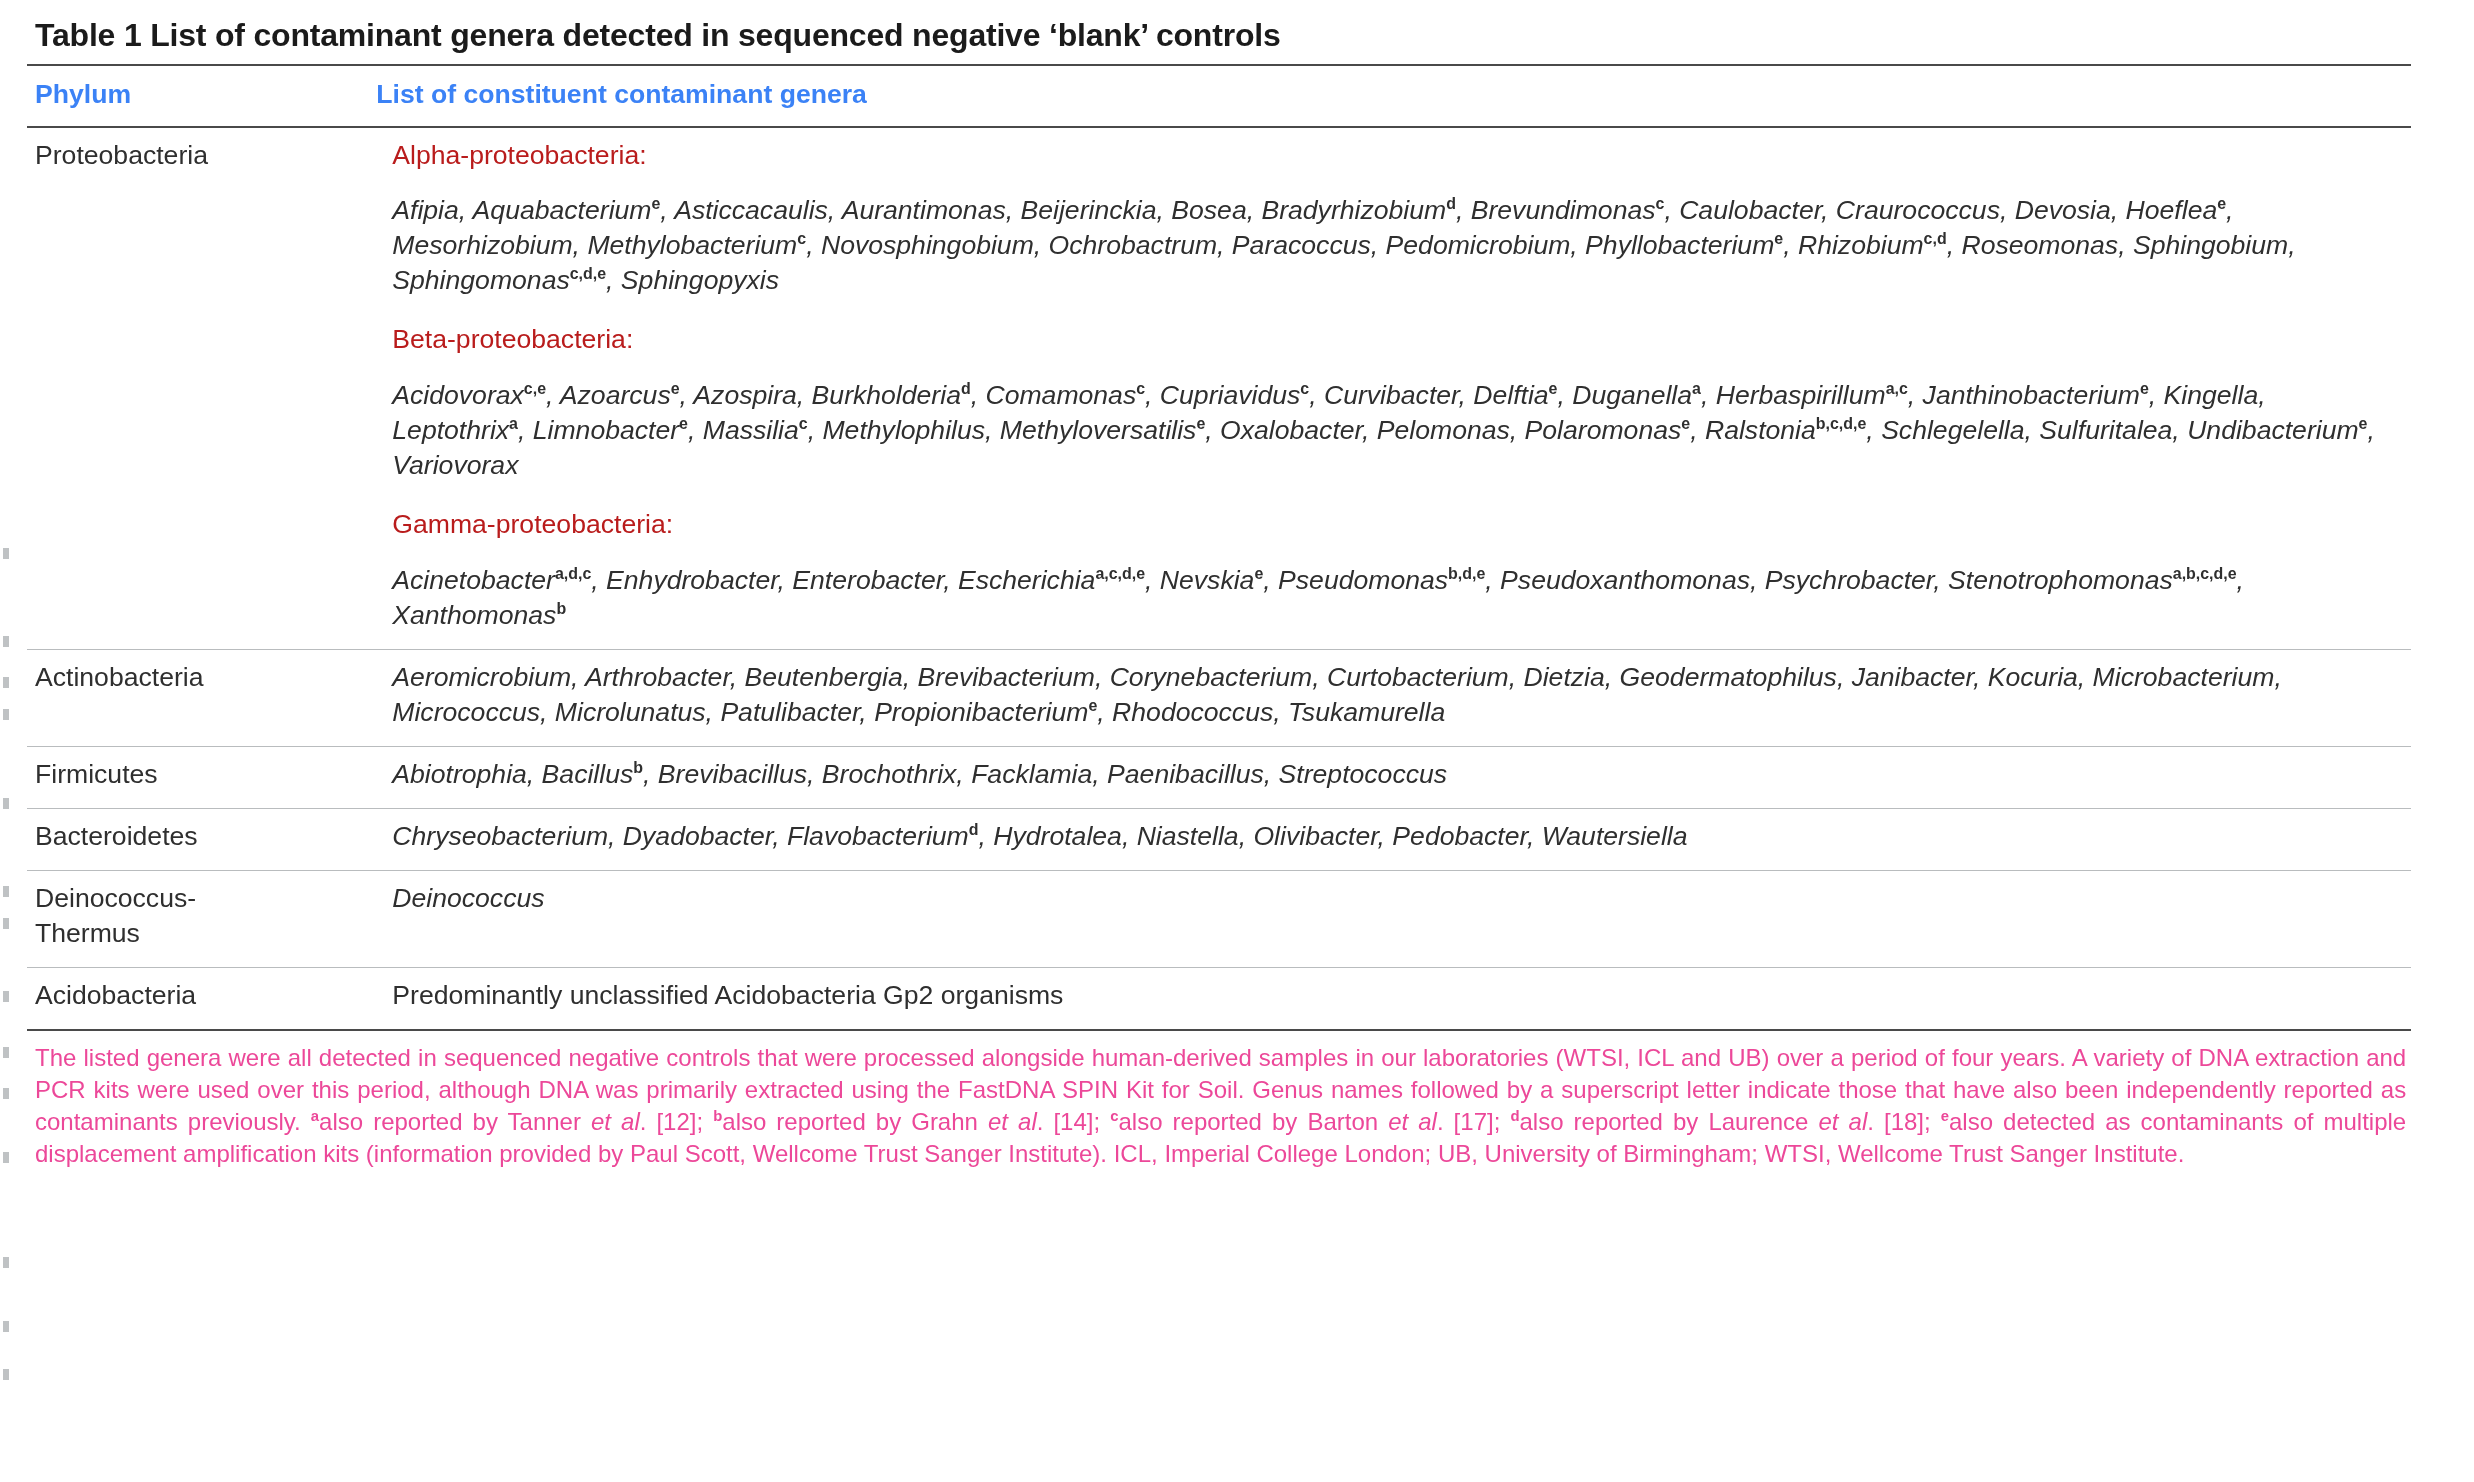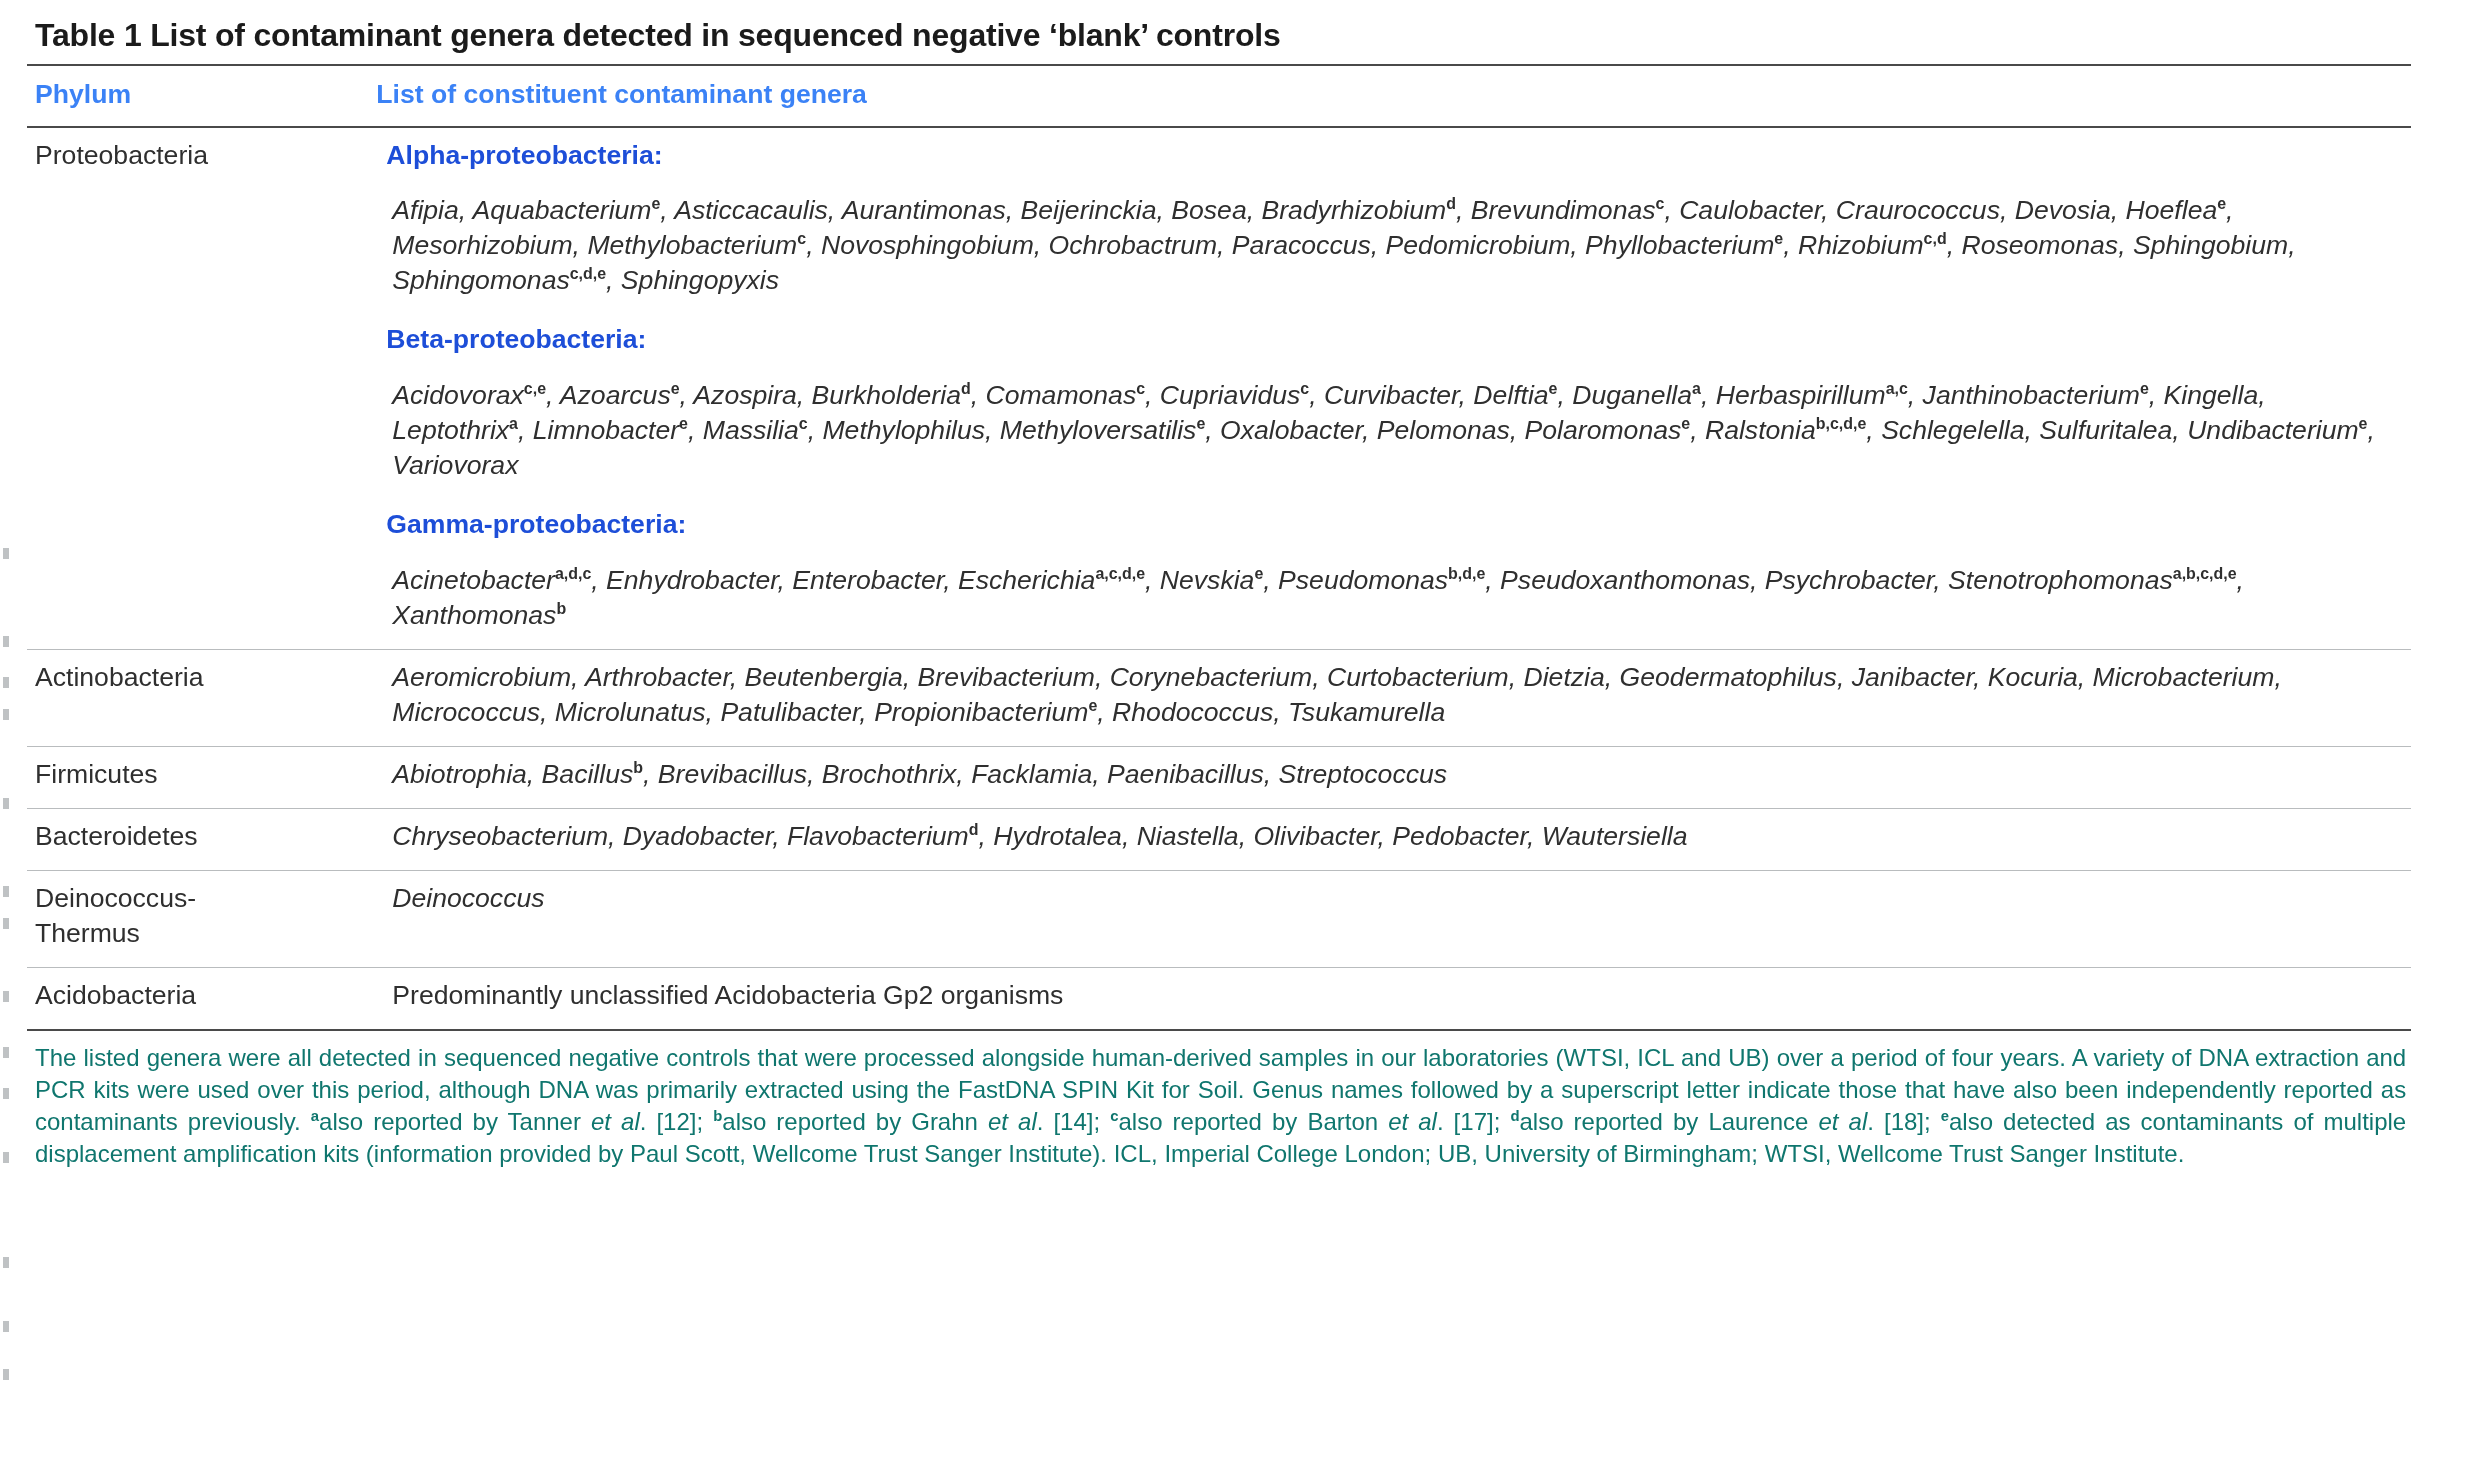--- a/index.html
+++ b/index.html
@@ -78,23 +78,22 @@
     color: #2f2f2f;
     padding: 10px 0 16px 8px;
   }
   .body-cell.second {
     padding-left: 11.3px;
     padding-right: 6.4px;
   }
   .phylum-label { white-space: pre-line; }
 
   .subhead {
-    margin: 0 0 21px 10px;
-    color: #1d4ed8;
-    font-weight: bold;
+    margin: 0 0 21px 16px;
+    color: #b91c1c;
   }
   .genera {
     font-style: italic;
     margin: 0 0 24px 16px;
     color: #2f2f2f;
     line-height: 1.32;
   }
   .genera:last-child, .subhead:last-child { margin-bottom: 0; }
 
   .plain {
@@ -104,21 +103,21 @@
     font-size: 0.60em;
     line-height: 0;
     vertical-align: super;
     font-style: normal;
     font-weight: 600;
   }
   
   .footnote {
     font-size: 24px;
     line-height: 1.33;
-    color: #0f766e;
+    color: #ec4899;
     padding: 11.3px 4.8px 0 8px;
     text-align: justify;
     text-justify: inter-word;
   }
   .footnote i { font-style: italic; }
   .footnote sup {
     font-size: 0.62em;
     font-weight: bold;
   }
   

